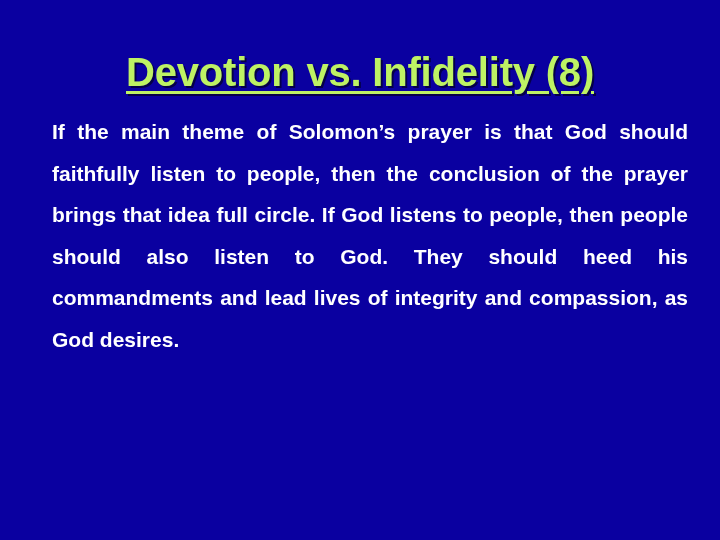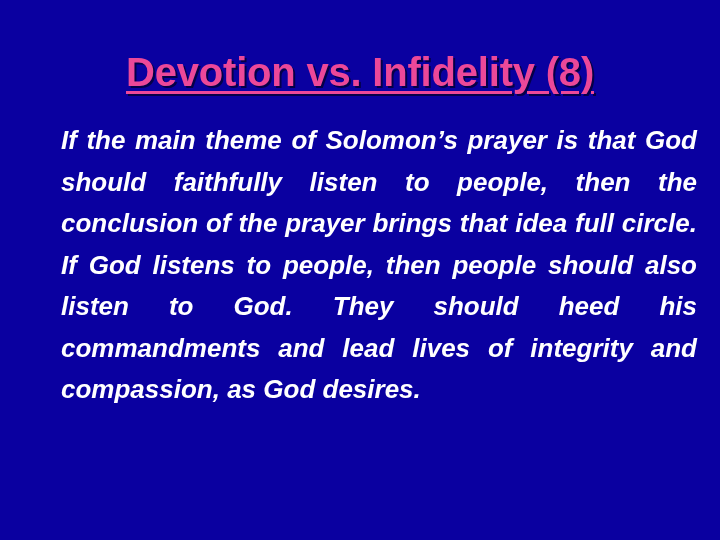--- a/index.html
+++ b/index.html
@@ -18,49 +18,48 @@
     height: 540px;
     background: #0a00a0;
     box-sizing: border-box;
   }
   #slide-title {
     position: absolute;
     top: 22px;
     left: 0;
     width: 720px;
     text-align: center;
-    color: #ec4899;
+    color: #bef264;
     font-family: "Liberation Sans", sans-serif;
     font-weight: bold;
     font-style: normal;
     font-size: 40px;
     line-height: 46px;
     letter-spacing: -0.2px;
     text-decoration: underline;
     text-decoration-thickness: 3px;
     text-underline-offset: 5px;
     text-shadow: 2px 2px 0 rgba(0,0,0,0.55);
     white-space: nowrap;
   }
   #slide-body {
     position: absolute;
     top: 104px;
     left: 45px;
     width: 636px;
     color: #ffffff;
     font-family: "Liberation Sans", sans-serif;
     font-weight: bold;
-    font-style: italic;
-    font-size: 26px;
+    font-size: 21px;
     line-height: 41.5px;
     text-align: justify;
     text-justify: inter-word;
     letter-spacing: 0px;
     word-spacing: 0px;
-    margin: 16px;
+    margin: 7px;
   }
 </style>
 </head>
 <body>
 
 <div id="slide">
 
   <h1 id="slide-title">Devotion vs. Infidelity (8)</h1>
 
   <p id="slide-body">If the main theme of Solomon’s prayer is that God should faithfully listen to people, then the conclusion of the prayer brings that idea full circle. If God listens to people, then people should also listen to God. They should heed his commandments and lead lives of integrity and compassion, as God desires.</p>

